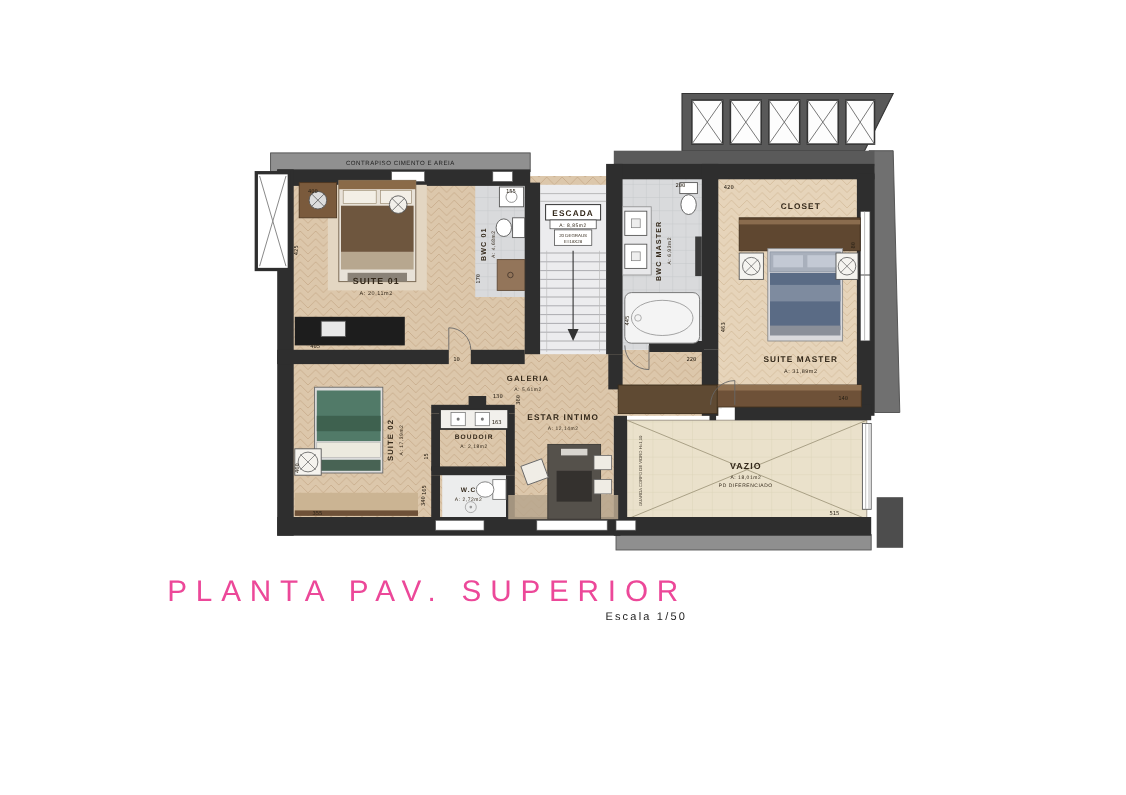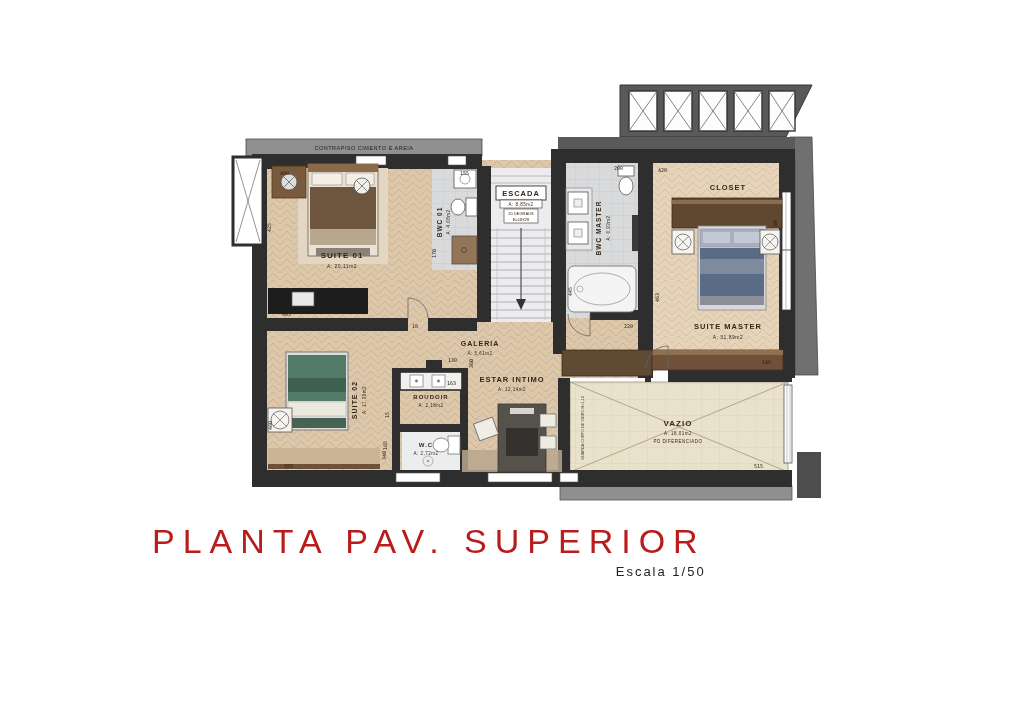--- a/index.html
+++ b/index.html
@@ -5,23 +5,23 @@
   html,body{margin:0;padding:0;background:#ffffff;}
   #canvas{position:relative;width:1024px;height:723px;background:#ffffff;overflow:hidden;
           font-family:"Liberation Sans", sans-serif;text-align:right;}
   svg{position:absolute;left:0;top:0;}
   text{font-family:"Liberation Sans", sans-serif;}
   .dim{font-family:"DejaVu Sans Mono", monospace;font-size:5px;fill:#2a2217;}
   .rlabel{font-weight:bold;fill:#33281a;letter-spacing:1px;}
   .rarea{fill:#33281a;letter-spacing:0.5px;}
   .tiny{fill:#33281a;}
   #titleblock{position:absolute;left:152px;top:522px;}
-  #main-title{font-size:34px;color:#b91c1c;letter-spacing:8px;font-weight:400;
+  #main-title{font-size:27px;color:#ec4899;letter-spacing:8px;font-weight:400;
               font-family:"Liberation Sans", sans-serif;}
-  #scale-note{font-size:13px;color:#222;letter-spacing:2px;margin-top:3px;}
+  #scale-note{font-size:10px;color:#222;letter-spacing:2px;margin-top:3px;}
   .wm{fill:rgba(0,0,0,0.07);letter-spacing:30px;font-size:56px;font-weight:bold;}
 </style>
 </head>
 <body>
 
 <div id="canvas">
 
 <svg width="1024" height="723" viewBox="0 0 1024 723">
   <defs>
     <pattern id="hb1" width="14" height="7" patternUnits="userSpaceOnUse">

